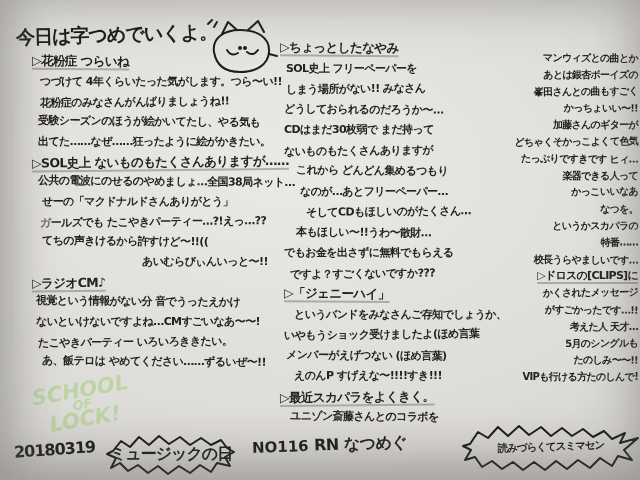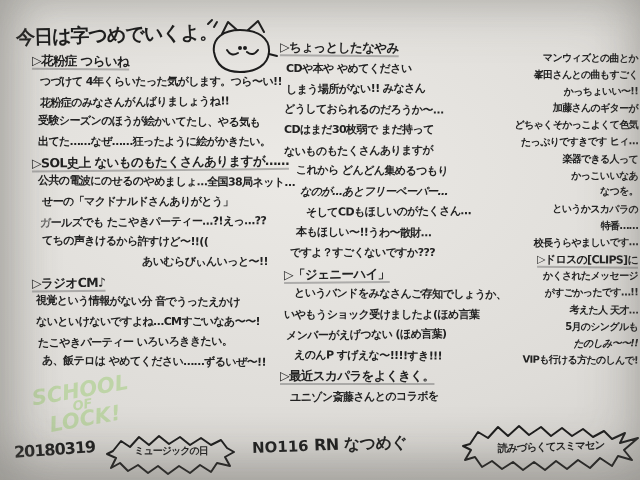--- a/index.html
+++ b/index.html
@@ -42,28 +42,28 @@
   .watermark{
     position:absolute;left:34px;top:382px;z-index:1;
     transform:rotate(-10deg);opacity:.6;
     font-weight:bold;font-style:italic;color:#a9cf87;
     text-align:center;line-height:17px;font-size:21px;letter-spacing:0;
   }
   .watermark .wm2{font-size:13px;line-height:12px;}
   .footer{position:absolute;left:14px;top:430px;z-index:3;width:620px;height:45px;}
   .fdate{position:absolute;left:0px;top:10px;font-size:16px;font-weight:bold;transform:rotate(-4deg);letter-spacing:-1px;}
   .fbubble{position:absolute;left:92px;top:0px;width:130px;height:46px;}
-  .fbubble .btxt{position:absolute;left:0;top:14px;width:130px;text-align:center;font-size:10px;font-weight:bold;letter-spacing:-1px;}
+  .fbubble .btxt{position:absolute;left:0;top:14px;width:130px;text-align:center;font-size:16px;font-weight:bold;letter-spacing:-1px;}
   .fnum{position:absolute;left:238px;top:8px;font-size:15px;font-weight:bold;transform:rotate(-2deg);}
   .fname{position:absolute;left:300px;top:4px;font-size:16px;font-weight:bold;transform:rotate(-2deg);letter-spacing:-0.5px;}
   .apology{position:absolute;left:462px;top:418px;width:178px;height:58px;z-index:3;}
   .apology .btxt{position:absolute;left:4px;top:22px;width:170px;text-align:center;font-size:10.5px;font-weight:bold;letter-spacing:-1px;transform:rotate(-2deg);}
   svg.stroke{stroke:#1d1d1d;fill:none;stroke-width:2;stroke-linecap:round;stroke-linejoin:round;}
   .ml4{margin-left:4px;}.ml6{margin-left:6px;}.ml8{margin-left:8px;}.ml10{margin-left:10px;}
-  .ml14{margin-left:14px;}.ml16{margin-left:16px;}.ml20{margin-left:20px;font-style:italic;}.ml26{margin-left:26px;}
+  .ml14{margin-left:14px;}.ml16{margin-left:16px;}.ml20{margin-left:20px;}.ml26{margin-left:26px;}
   .ml30{margin-left:30px;}.ml44{margin-left:44px;}.ml70{}.ml110{margin-left:110px;}
 </style>
 </head>
 <body>
 
 <div class="photo">
 
   <div class="watermark">
     <div>SCHOOL</div>
     <div class="wm2">OF</div>
@@ -100,41 +100,43 @@
     <div class="ln ml110">あいむらびぃんいっと〜!!</div>
     <div class="ln hdr">▷ラジオCM♪</div>
     <div class="ln ml4">視覚という情報がない分 音でうったえかけ</div>
     <div class="ln ml4">ないといけないですよね…CMすごいなあ〜〜!</div>
     <div class="ln ml6">たこやきパーティー いろいろききたい。</div>
     <div class="ln ml10">あ、飯テロは やめてください……ずるいぜ〜!!</div>
   </div>
 
   <div class="col mid-col">
     <div class="ln hdr">▷ちょっとしたなやみ</div>
-    <div class="ln ml6">CDや本や やめてください</div>
+    <div class="ln ml6">SOL史上 フリーペーパーを</div>
     <div class="ln ml6">しまう場所がない!! みなさん</div>
     <div class="ln ml4">どうしておられるのだろうか〜…</div>
     <div class="ln ml4">CDはまだ30枚弱で まだ持って</div>
     <div class="ln ml4">ないものもたくさんありますが</div>
     <div class="ln ml16">これから どんどん集めるつもり</div>
     <div class="ln ml20">なのが…あとフリーペーパー…</div>
     <div class="ln ml26">そしてCDもほしいのがたくさん…</div>
     <div class="ln ml16">本もほしい〜!!うわ〜散財…</div>
+    <div class="ln ml4">でもお金を出さずに無料でもらえる</div>
     <div class="ln ml10">ですよ？すごくないですか???</div>
     <div class="ln hdr ml4">▷「ジェニーハイ」</div>
     <div class="ln ml14">というバンドをみなさんご存知でしょうか、</div>
     <div class="ln ml4">いやもうショック受けましたよ(ほめ言葉</div>
     <div class="ln ml6">メンバーがえげつない (ほめ言葉)</div>
     <div class="ln ml14">えのんP すげえな〜!!!!すき!!!</div>
     <div class="ln hdr">▷最近スカパラをよくきく。</div>
     <div class="ln ml10">ユニゾン斎藤さんとのコラボを</div>
   </div>
 
   <div class="col right-col">
     <div class="ln ml8">マンウィズとの曲とか</div>
+    <div class="ln ml10">あとは銀杏ボーイズの</div>
     <div class="ln ml10">峯田さんとの曲もすごく</div>
     <div class="ln ml14">かっちょいい〜!!</div>
     <div class="ln ml16">加藤さんのギターが</div>
     <div class="ln ml6">どちゃくそかっこよくて色気</div>
     <div class="ln ml14">たっぷりですきです ヒィ…</div>
     <div class="ln ml30">楽器できる人って</div>
     <div class="ln ml44">かっこいいなあ</div>
     <div class="ln ml70">なつを。</div>
     <div class="ln ml26">というかスカパラの</div>
     <div class="ln ml44">特番……</div>

